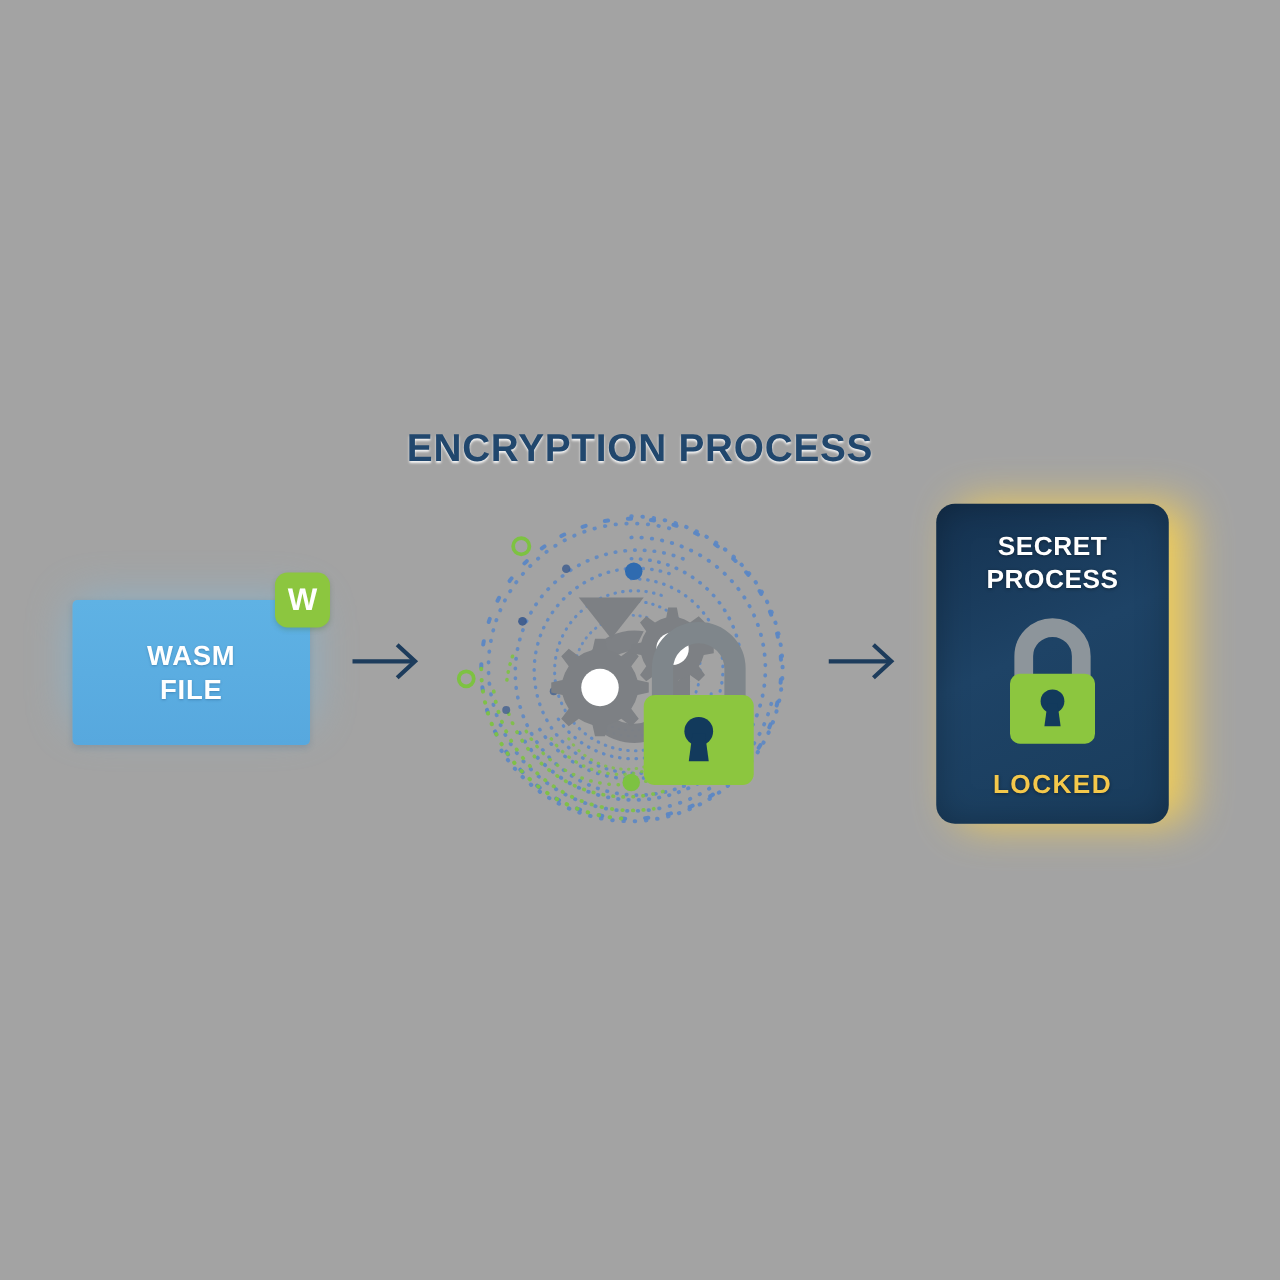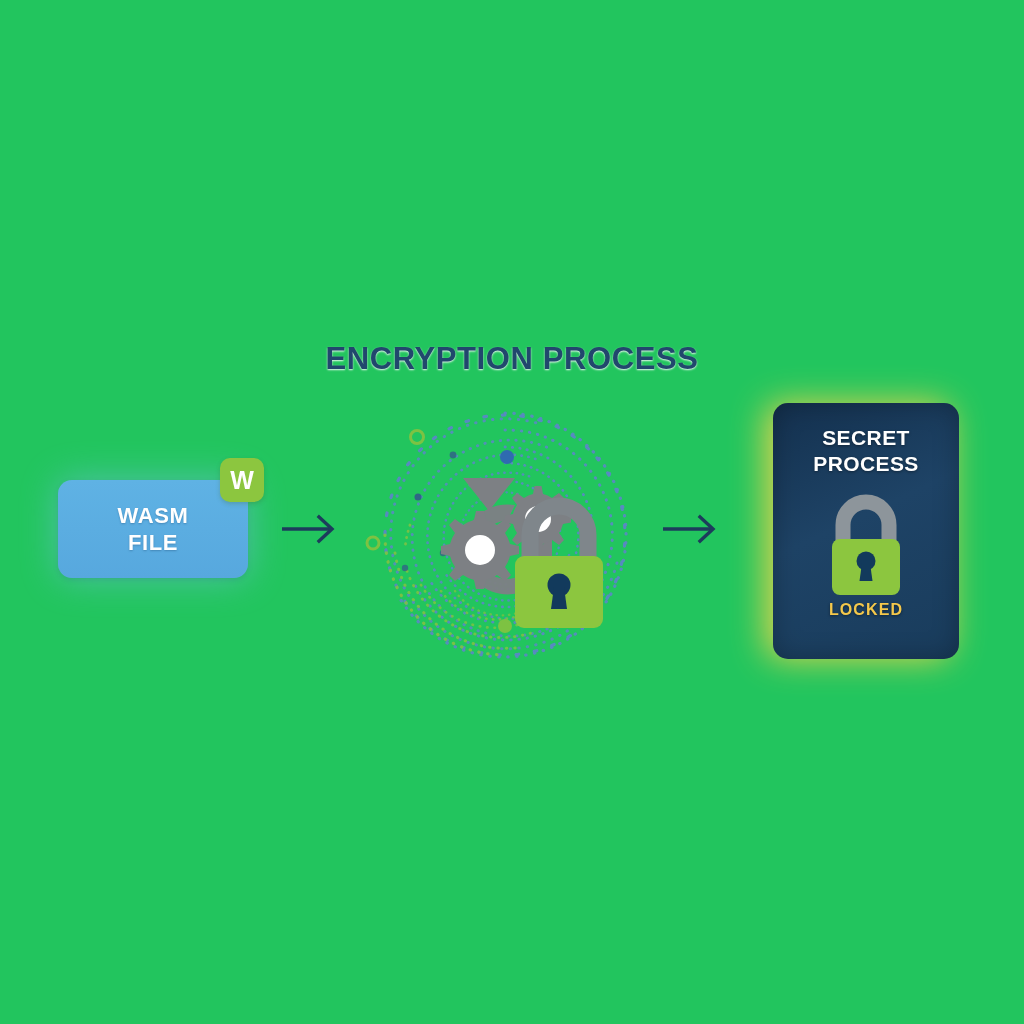--- a/index.html
+++ b/index.html
@@ -13,21 +13,21 @@
     font-family: "Liberation Sans", sans-serif;
     position: relative;
     overflow: hidden;
   }
 
   #stage {
     position: absolute;
     left: 0; top: 0;
     width: 1024px;
     height: 1024px;
-    background: #22c55e;
+    background: #a3a3a3;
   }
 
   
   #title {
     position: absolute;
     left: 0;
     top: 341px;
     width: 1024px;
     text-align: center;
     font-size: 31px;
@@ -55,22 +55,22 @@
     border-radius: 12px;
     background: #79c0ea;
     filter: blur(18px);
     opacity: 0.55;
   }
   #wasm-box {
     position: absolute;
     left: 0px;
     top: 22px;
     width: 190px;
-    height: 98px;
-    border-radius: 14px;
+    height: 116px;
+    border-radius: 4px;
     background: linear-gradient(180deg, #5fb2e4 0%, #57a8de 100%);
     box-shadow: 0 2px 5px rgba(40,90,130,0.18);
     display: flex;
     flex-direction: column;
     align-items: center;
     justify-content: center;
   }
   .wasm-line {
     color: #ffffff;
     font-size: 22px;
@@ -127,21 +127,21 @@
     top: 16px;
     width: 186px;
     height: 256px;
     border-radius: 16px;
     background: #ffd54a;
     filter: blur(17px);
     opacity: 0.85;
   }
   #card {
     position: absolute;
-    left: 24px;
+    left: 0;
     top: 16px;
     width: 186px;
     height: 256px;
     border-radius: 15px;
     background: linear-gradient(155deg, #14314f 0%, #1e4366 45%, #193c5c 100%);
     box-shadow: inset 0 0 26px rgba(0,0,0,0.25);
     display: flex;
     flex-direction: column;
     align-items: center;
   }
@@ -152,22 +152,23 @@
     font-size: 21px;
     font-weight: bold;
     line-height: 26px;
     letter-spacing: 0.4px;
     text-shadow: 0 1px 3px rgba(0,0,0,0.4);
   }
   #card-lock {
     margin-top: 12px;
   }
   #card-status {
+    margin-top: 14px;
     color: #f4c84b;
-    font-size: 16px;
+    font-size: 21px;
     font-weight: bold;
     letter-spacing: 1.1px;
     text-shadow: 0 1px 3px rgba(0,0,0,0.45);
     text-align: center;
   }
 </style>
 </head>
 <body>
 
 <div id="stage">

